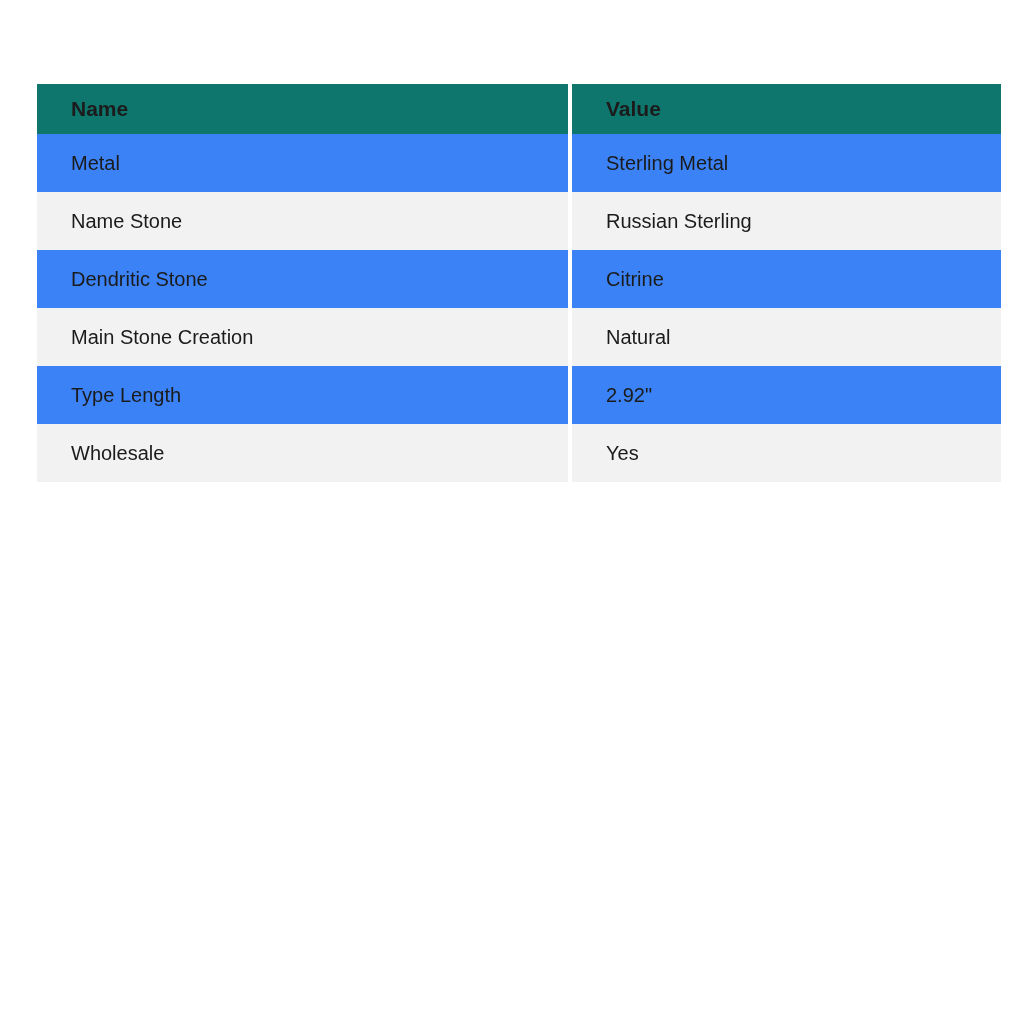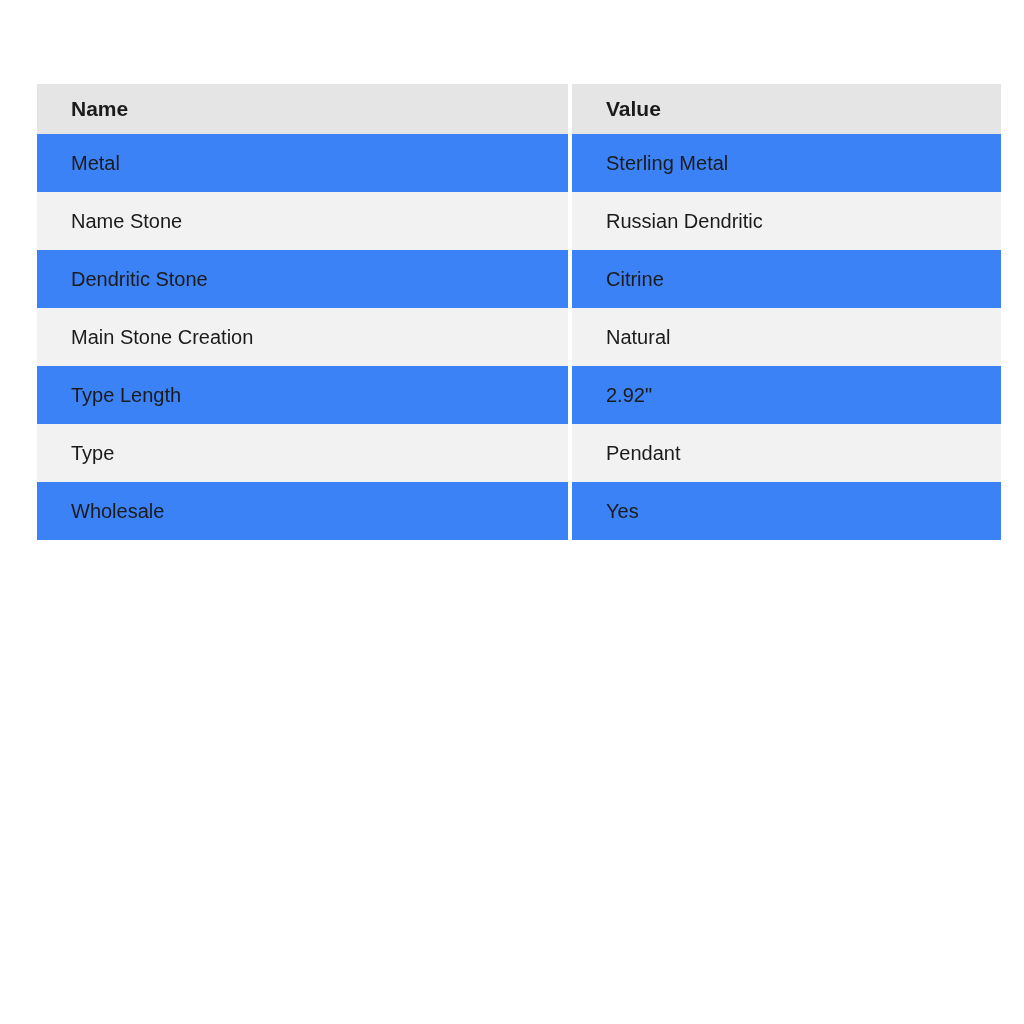--- a/index.html
+++ b/index.html
@@ -23,21 +23,21 @@
   }
   table.spec-table th,
   table.spec-table td {
     text-align: left;
     padding: 0 10px 0 34px;
     color: #1b1b1b;
     overflow: hidden;
     white-space: nowrap;
   }
   table.spec-table thead th {
-    background: #e5e5e5;
+    background: #0f766e;
     height: 50px;
     font-size: 21px;
     font-weight: 700;
   }
   table.spec-table tbody td {
     height: 58px;
     font-size: 20px;
     font-weight: 400;
     background: #3b82f6;
   }
@@ -65,37 +65,33 @@
         <th>Value</th>
       </tr>
     </thead>
     <tbody>
       <tr>
         <td>Metal</td>
         <td>Sterling Metal</td>
       </tr>
       <tr>
         <td>Name Stone</td>
-        <td>Russian Dendritic</td>
+        <td>Russian Sterling</td>
       </tr>
       <tr>
         <td>Dendritic Stone</td>
         <td>Citrine</td>
       </tr>
       <tr>
         <td>Main Stone Creation</td>
         <td>Natural</td>
       </tr>
       <tr>
         <td>Type Length</td>
         <td>2.92"</td>
       </tr>
       <tr>
-        <td>Type</td>
-        <td>Pendant</td>
-      </tr>
-      <tr>
         <td>Wholesale</td>
         <td>Yes</td>
       </tr>
     </tbody>
   </table>
 </div>
 
 </body></html>

